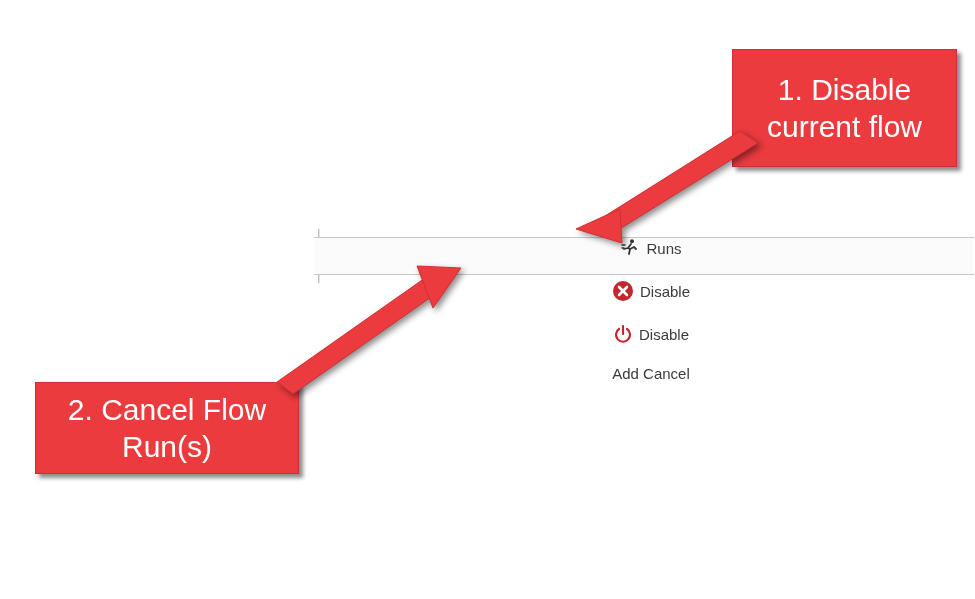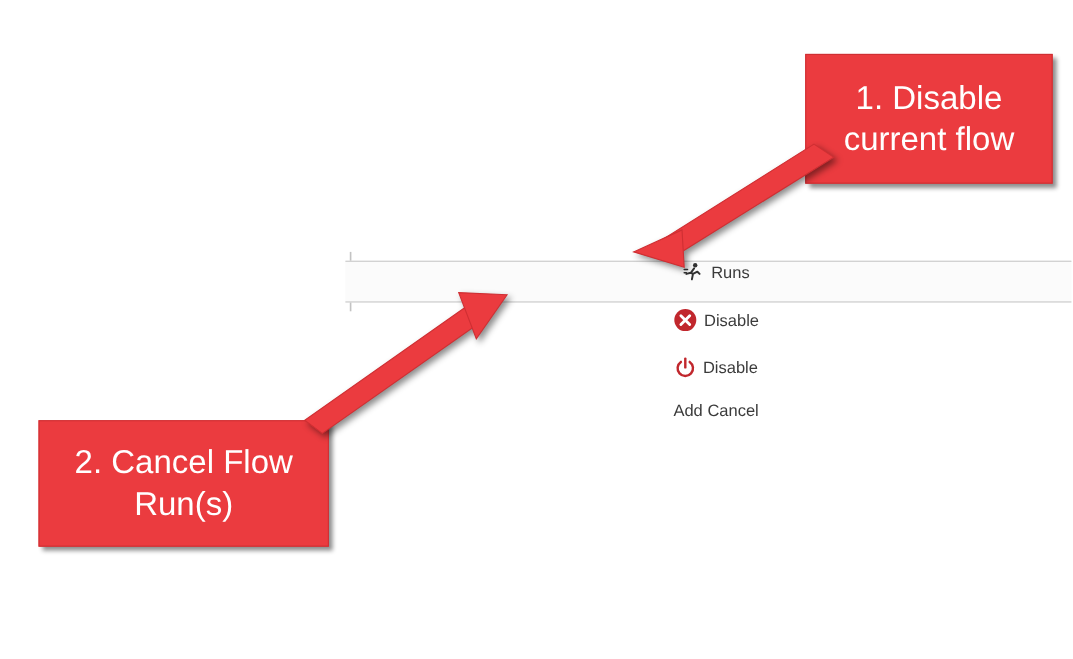--- a/index.html
+++ b/index.html
@@ -72,21 +72,21 @@
     left: 732px;
     top: 17px;
     width: 225px;
     height: 118px;
     margin-top: 32px;
   }
   .callout.bottom {
     left: 35px;
     top: 382px;
     width: 264px;
-    height: 115px;
+    height: 92px;
   }
 
   
   .arrow {
     position: absolute;
     filter: drop-shadow(3px 3px 3px rgba(0,0,0,0.45));
   }
 </style>
 </head>
 <body>

